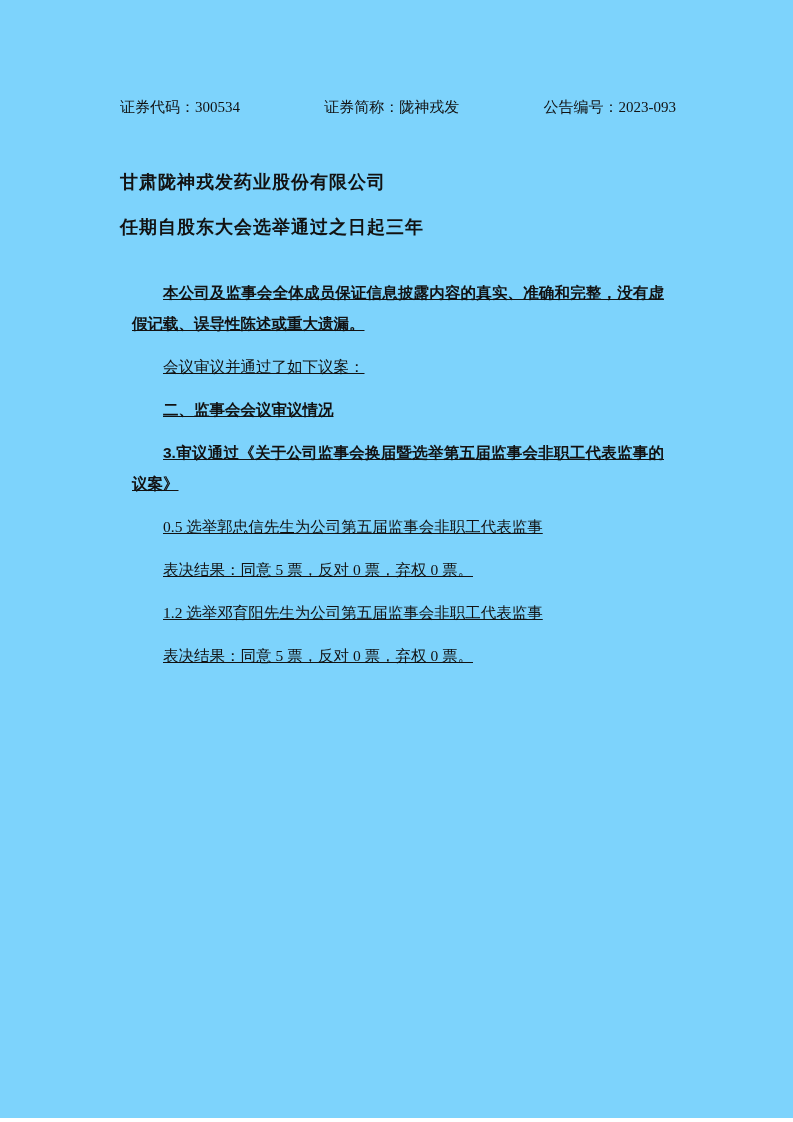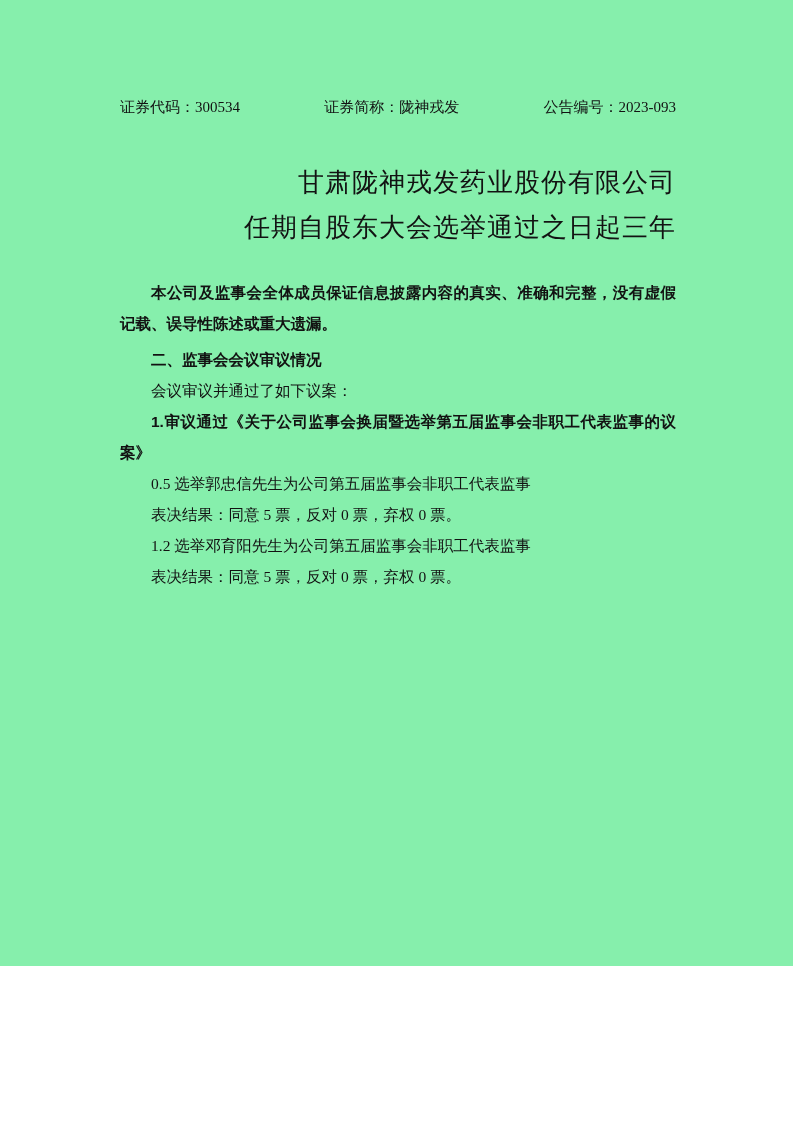--- a/index.html
+++ b/index.html
@@ -3,50 +3,51 @@
 <meta charset="utf-8">
 <style>
   html, body {
     margin: 0;
     padding: 0;
     background: #ffffff;
   }
   .page {
     position: relative;
     width: 793px;
-    height: 966px;
-    background: #86efac;
+    height: 1118px;
+    background: #7dd3fc;
     box-sizing: border-box;
     padding: 96px 117px 16px 120px;
     color: #121212;
     font-family: "Liberation Serif", "DejaVu Serif", serif;
     overflow: hidden;
   }
   .doc-header {
     display: flex;
     justify-content: space-between;
     align-items: baseline;
     font-size: 15px;
     line-height: 22px;
     white-space: nowrap;
   }
   .doc-title {
     margin: 42px 0 0 0;
-    font-size: 26px;
+    font-size: 18px;
     line-height: 45px;
-    font-weight: 400;
-    text-align: right;
+    font-weight: 700;
+    text-align: left;
     letter-spacing: 1px;
   }
   .body-text {
-    margin: 0;
+    margin: 12px;
     font-size: 15.5px;
     line-height: 31px;
     text-align: justify;
     text-indent: 2em;
+    text-decoration: underline;
   }
   .statement {
     margin-top: 27px;
     font-weight: 700;
     font-family: "Liberation Sans", "DejaVu Sans", sans-serif;
   }
   .section-heading {
     font-weight: 700;
     font-family: "Liberation Sans", "DejaVu Sans", sans-serif;
   }
@@ -70,25 +71,25 @@
 
   <div class="doc-title">
     <div>甘肃陇神戎发药业股份有限公司</div>
     <div>任期自股东大会选举通过之日起三年</div>
   </div>
 
   <p class="body-text statement">本公司及监事会全体成员保证信息披露内容的真实、准确和完整，没有虚假记载、误导性陈述或重大遗漏。</p>
 
 
 
+  <p class="body-text">会议审议并通过了如下议案：</p>
+
   <p class="body-text section-heading heading-2">二、监事会会议审议情况</p>
 
-  <p class="body-text">会议审议并通过了如下议案：</p>
-
-  <p class="body-text bold-item">1.审议通过《关于公司监事会换届暨选举第五届监事会非职工代表监事的议案》</p>
+  <p class="body-text bold-item">3.审议通过《关于公司监事会换届暨选举第五届监事会非职工代表监事的议案》</p>
 
 
   <p class="body-text">0.5 选举郭忠信先生为公司第五届监事会非职工代表监事</p>
 
   <p class="body-text">表决结果：同意 5 票，反对 0 票，弃权 0 票。</p>
 
   <p class="body-text">1.2 选举邓育阳先生为公司第五届监事会非职工代表监事</p>
 
   <p class="body-text">表决结果：同意 5 票，反对 0 票，弃权 0 票。</p>
 

